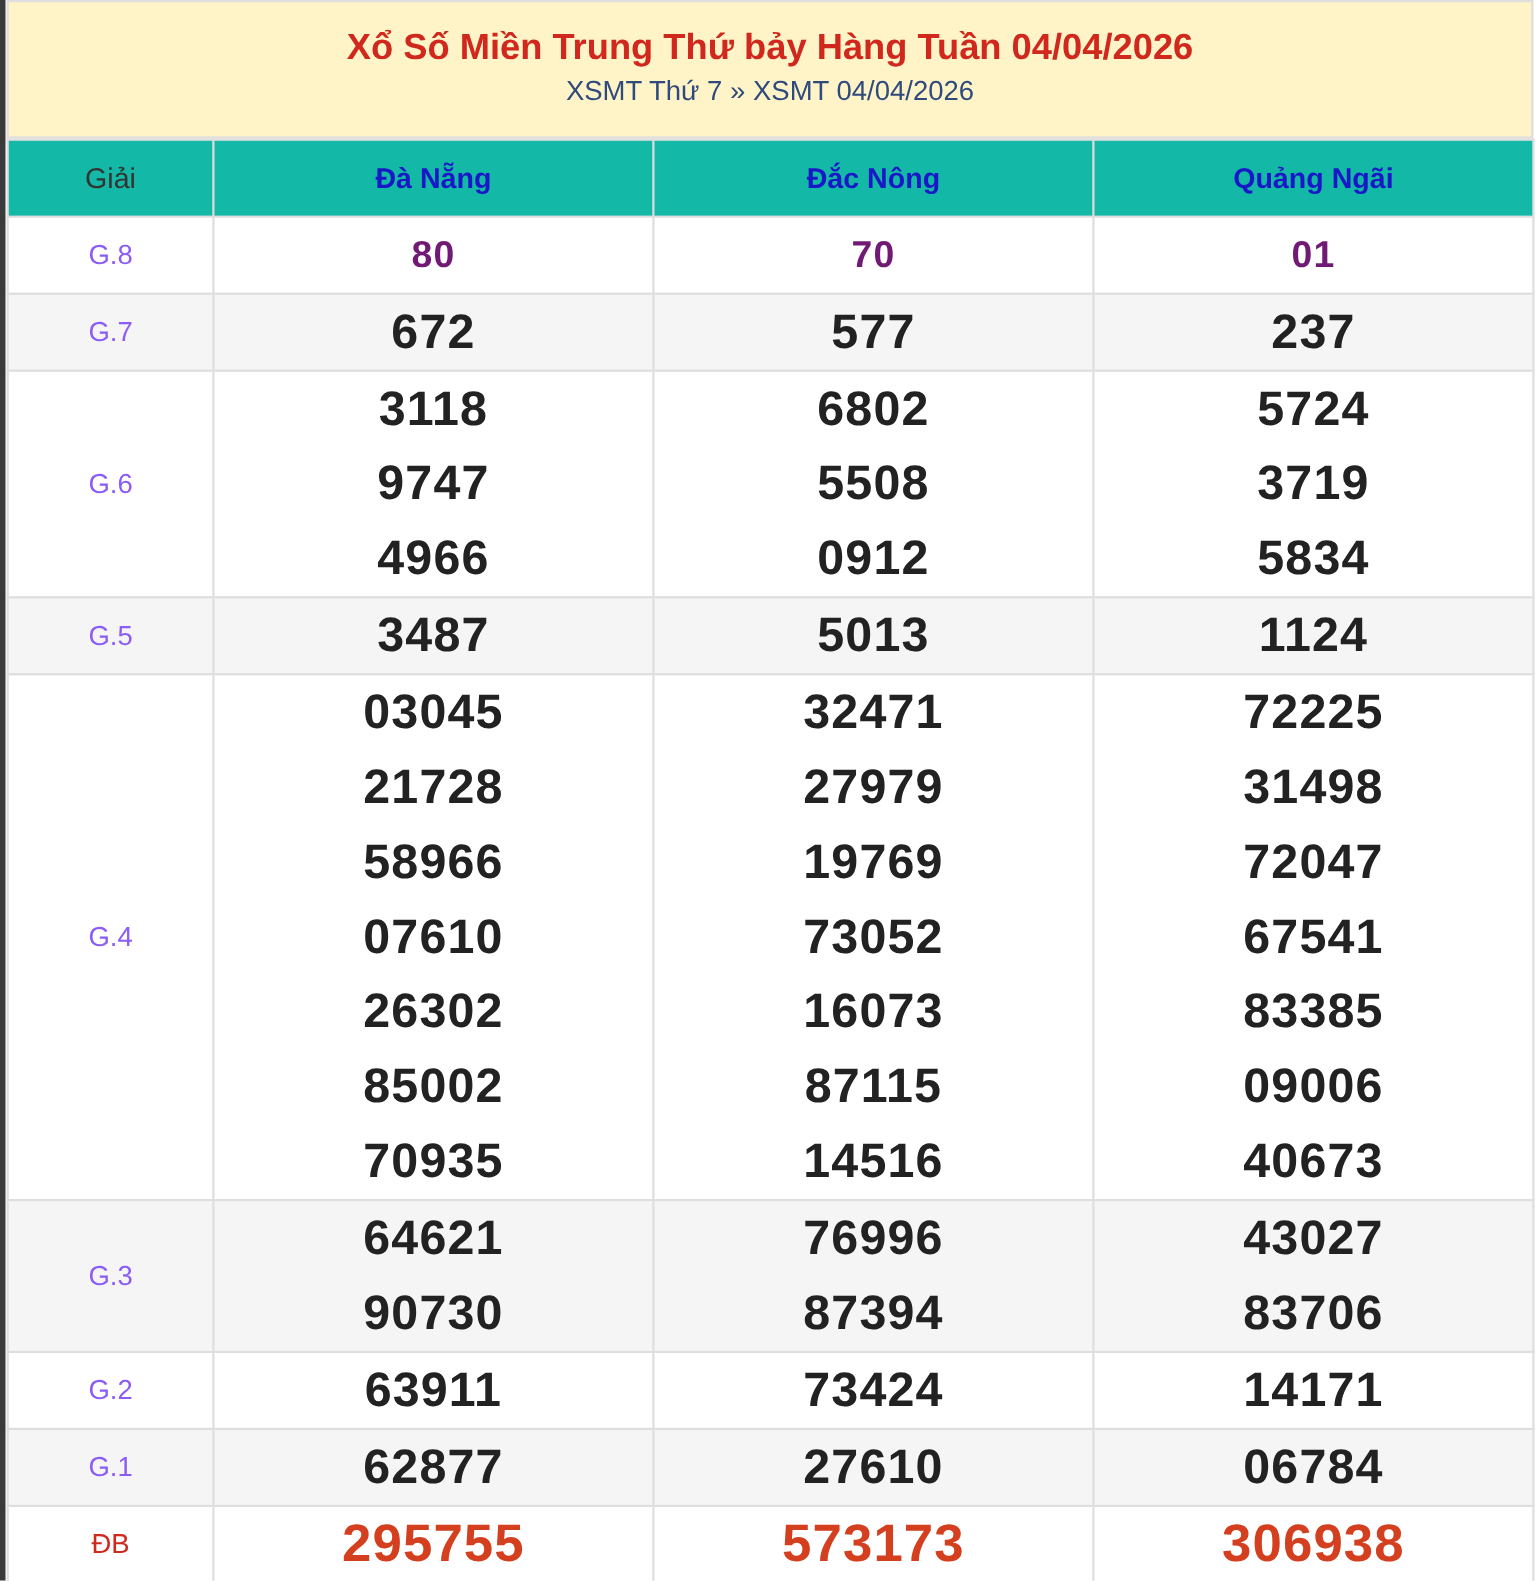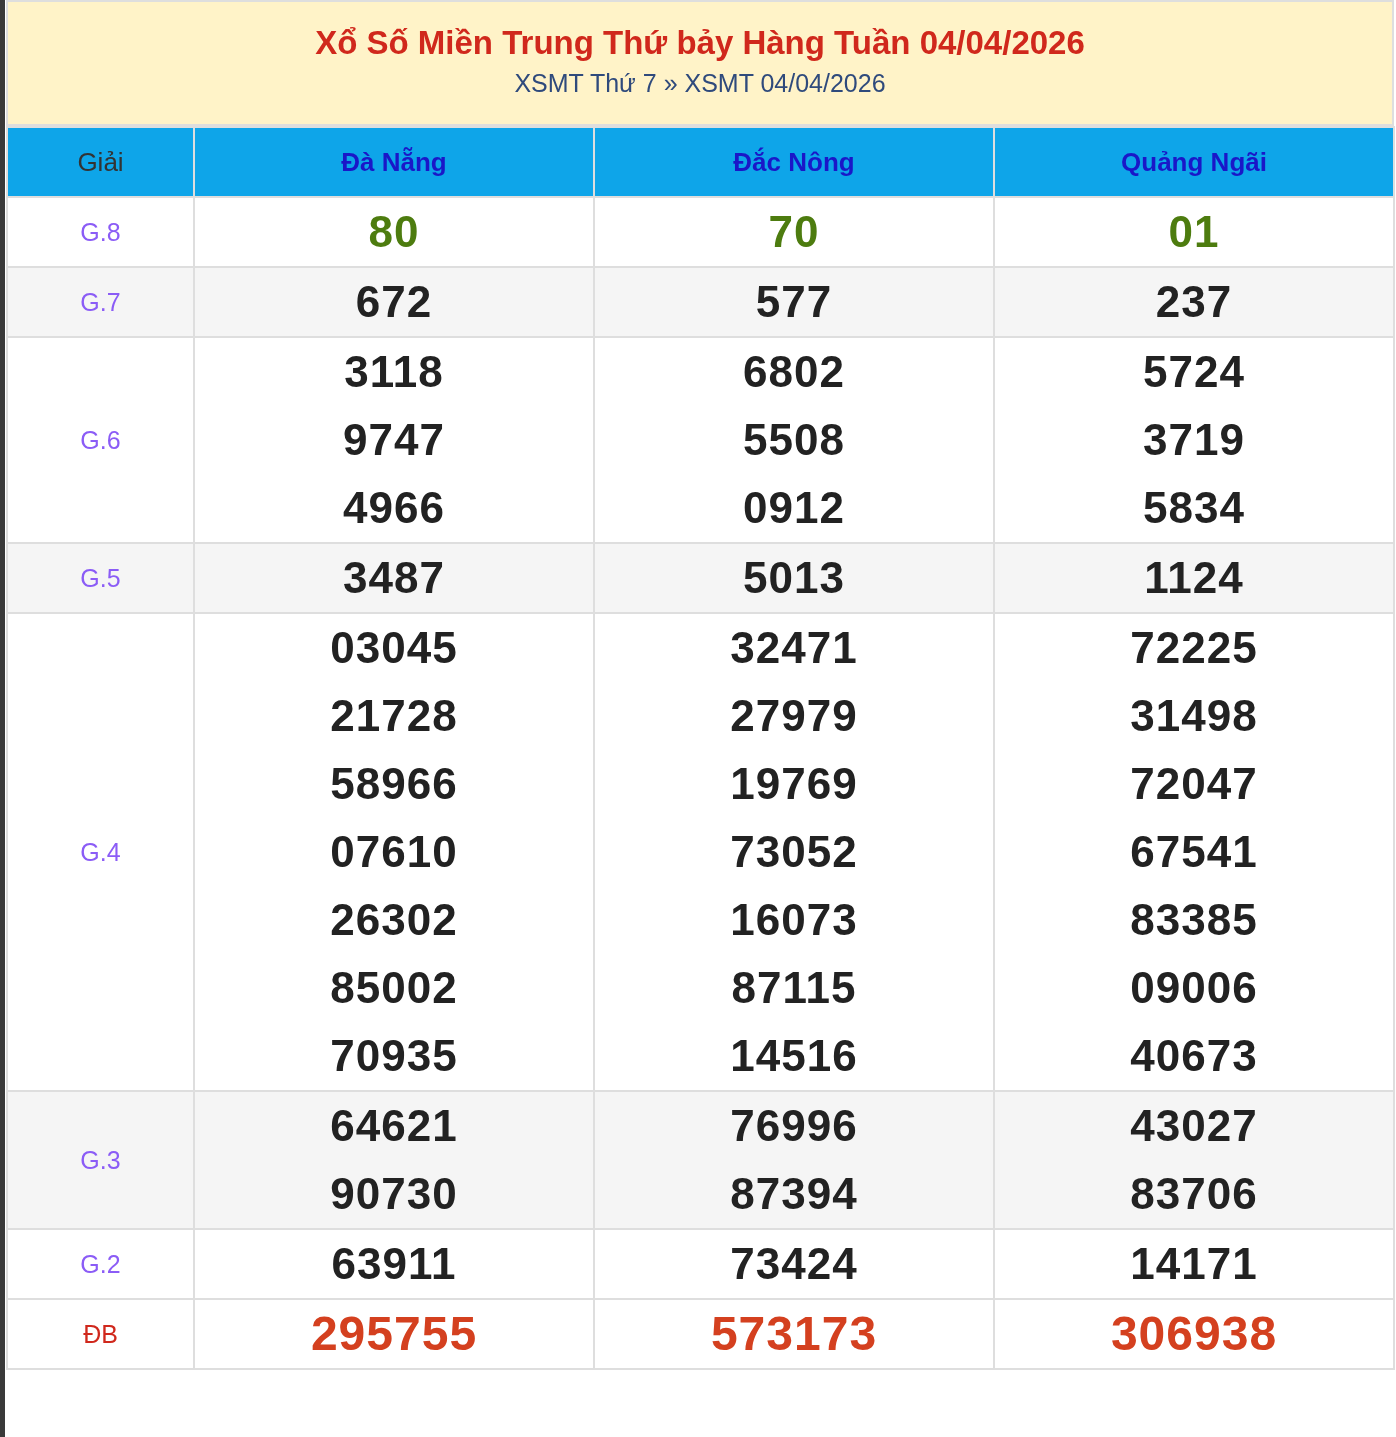--- a/index.html
+++ b/index.html
@@ -45,35 +45,35 @@
   col.c0 { width: 187px; }
   col.c1, col.c2, col.c3 { width: 400px; }
   td, th {
     border: 2px solid #dedede;
     text-align: center;
     padding: 0;
     vertical-align: middle;
   }
   th {
     height: 68px;
-    background: #0ea5e9;
+    background: #14b8a6;
     font-weight: bold;
     font-size: 26px; color: #1a17c8;
   }
   th.giai { font-weight: normal; color: #333; font-size: 26px; }
   td.label { font-size: 25px; color: #8b5cf6; }
   td.label.db { color: #d0281c; }
   tr.alt td { background: #f5f5f5; margin-left: 16px; }
   .num {
     display: block;
     height: 68px; line-height: 68px;
     font-size: 44px; font-weight: bold; color: #222;
     letter-spacing: 1px;
   }
-  .num.red { color: #4d7c0f; font-size: 44px; }
+  .num.red { color: #701a75; font-size: 34px; }
   .num.db { color: #d4401f; font-size: 48px; }
 </style>
 </head>
 <body>
 
 <div class="left-strip"></div>
 
 <div class="wrap">
   <div class="banner">
     <span class="title">Xổ Số Miền Trung Thứ bảy Hàng Tuần 04/04/2026</span>
@@ -212,20 +212,32 @@
             <span class="num">63911</span>
           </td>
         <td>
             <span class="num">73424</span>
           </td>
         <td>
             <span class="num">14171</span>
           </td>
       </tr>
 
+      <tr class="alt">
+        <td class="label">G.1</td>
+        <td>
+            <span class="num">62877</span>
+          </td>
+        <td>
+            <span class="num">27610</span>
+          </td>
+        <td>
+            <span class="num">06784</span>
+          </td>
+      </tr>
 
       <tr>
         <td class="label db">ĐB</td>
         <td>
             <span class="num db">295755</span>
           </td>
         <td>
             <span class="num db">573173</span>
           </td>
         <td>

